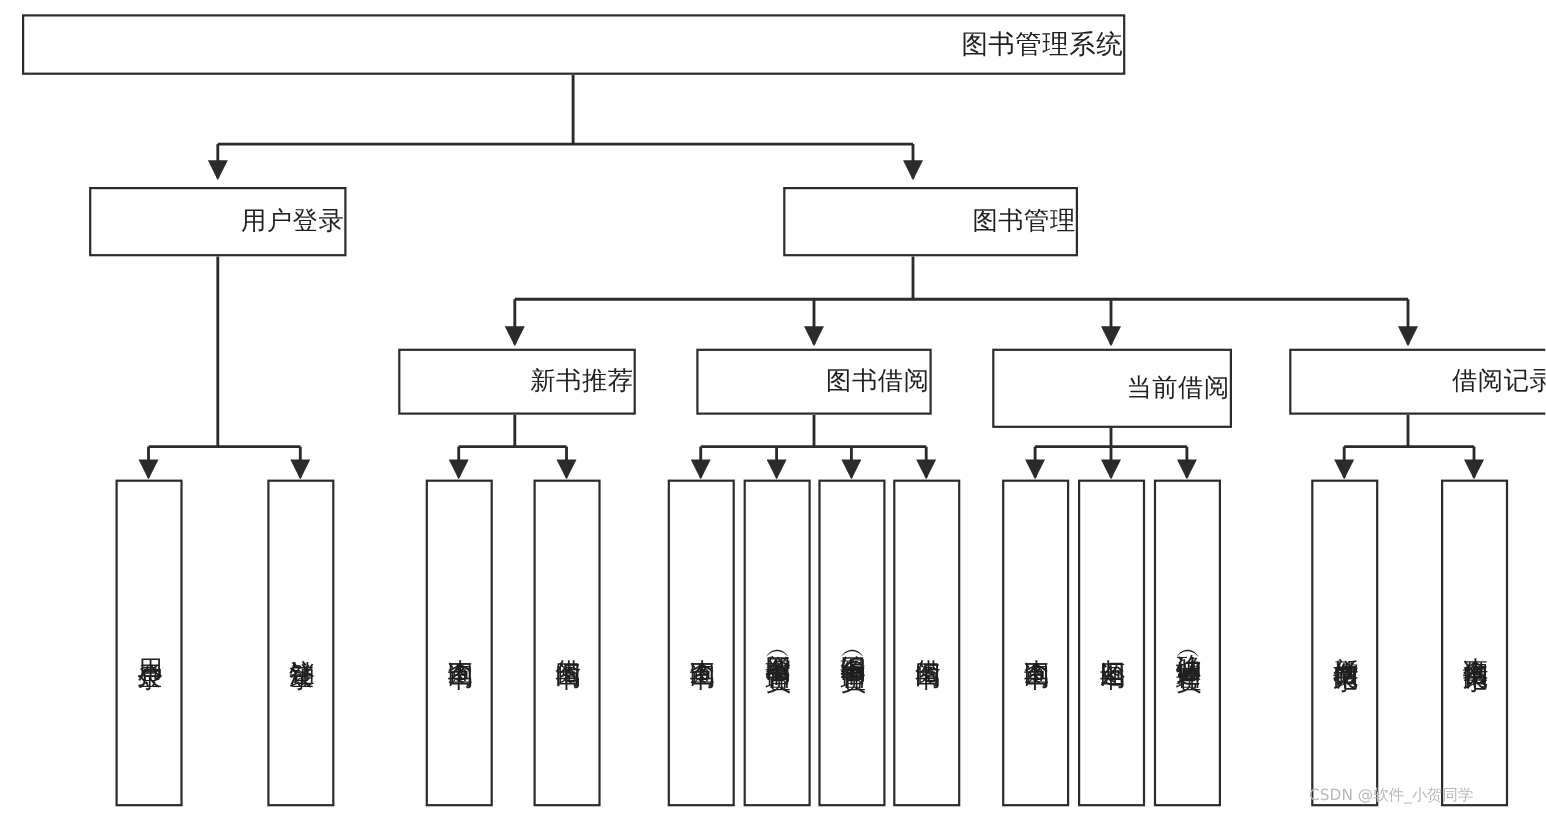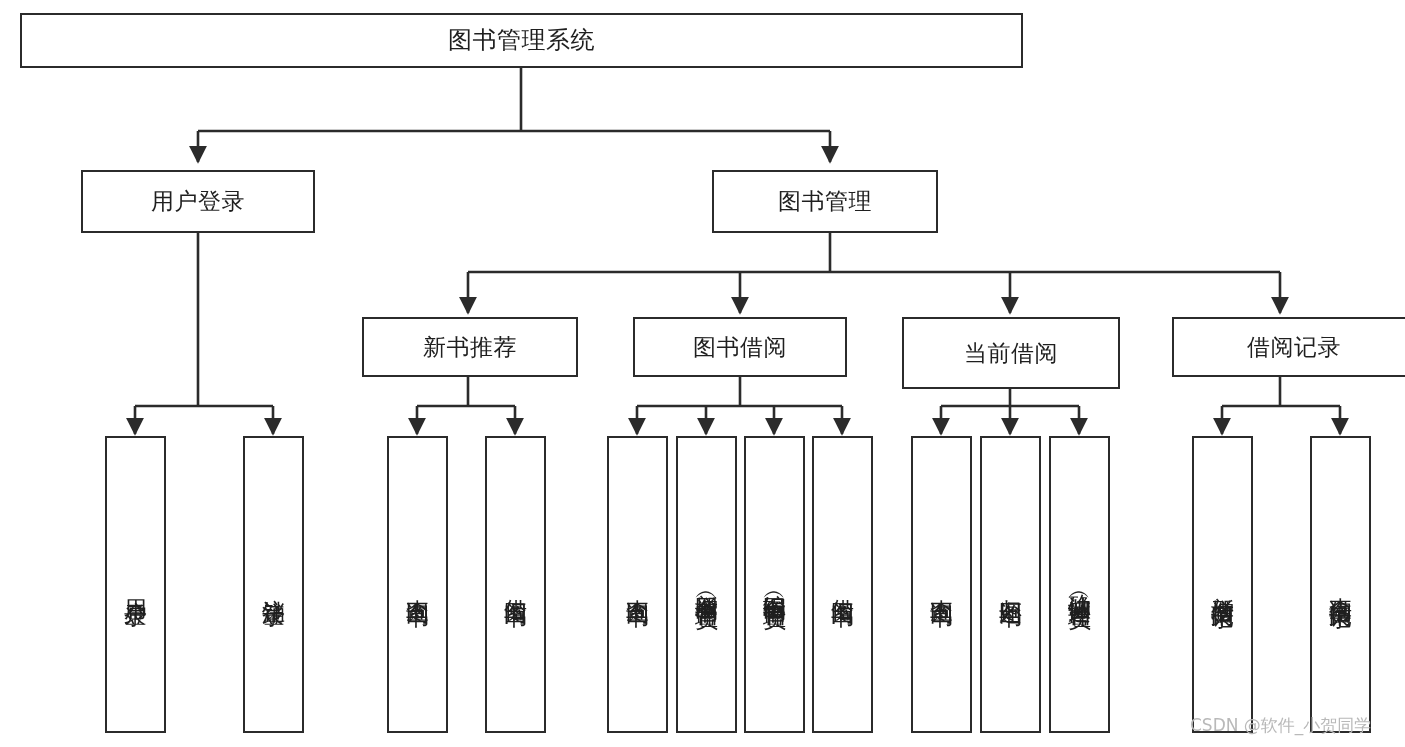--- a/index.html
+++ b/index.html
@@ -26,21 +26,21 @@
     height: 747px;
     pointer-events: none;
   }
   .node {
     position: absolute;
     box-sizing: border-box;
     background: #ffffff;
     border: 2px solid #2b2b2b;
     display: flex;
     align-items: center;
-    justify-content: center;
+    justify-content: flex-end;
     z-index: 2;
   }
   .node .label {
     color: #1f1f1f;
     line-height: 1.06;
     white-space: pre;
     text-align: center;
   }
   
   .node.h .label {
@@ -60,21 +60,21 @@
     text-orientation: upright;
     font-size: 23px;
     letter-spacing: 2px;
     line-height: 1;
     max-height: 268px;
   }
   #watermark {
     position: absolute;
     left: 1190px;
     top: 714px;
-    font-size: 17px;
+    font-size: 14px;
     color: #b9b9b9;
     white-space: nowrap;
     z-index: 5;
     font-family: "DejaVu Sans", "Liberation Sans", sans-serif;
   }
 </style>
 </head>
 <body>
 
 <div id="canvas">
@@ -129,21 +129,21 @@
     </g>
   </svg>
 
   <div class="node h root" style="left:20px; top:13px; width:1003px; height:55px;">
     <span class="label">图书管理系统</span>
   </div>
 
   <div class="node h" style="left:81px; top:170px; width:234px; height:63px;">
     <span class="label">用户登录</span>
   </div>
-  <div class="node h" style="left:712px; top:170px; width:226px; height:63px;">
+  <div class="node h" style="left:712px; top:170px; width:268px; height:63px;">
     <span class="label">图书管理</span>
   </div>
 
   <div class="node h" style="left:633px; top:317px; width:214px; height:60px;">
     <span class="label">图书借阅</span>
   </div>
   <div class="node h" style="left:362px; top:317px; width:216px; height:60px;">
     <span class="label">新书推荐</span>
   </div>
   <div class="node h" style="left:902px; top:317px; width:218px; height:72px;">

